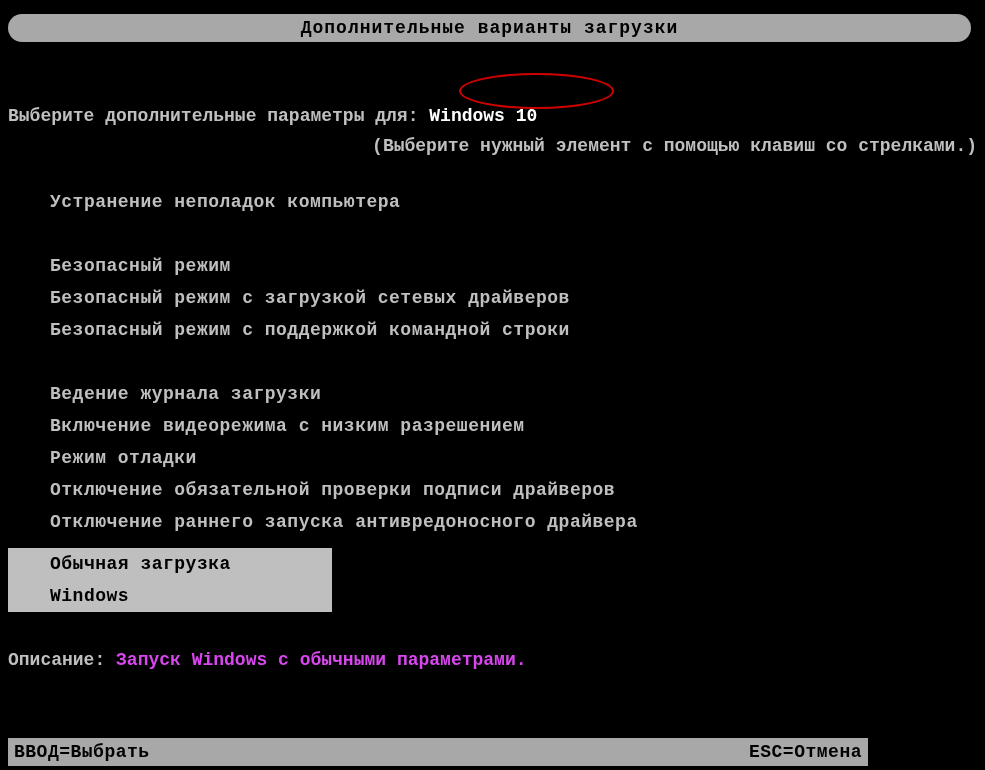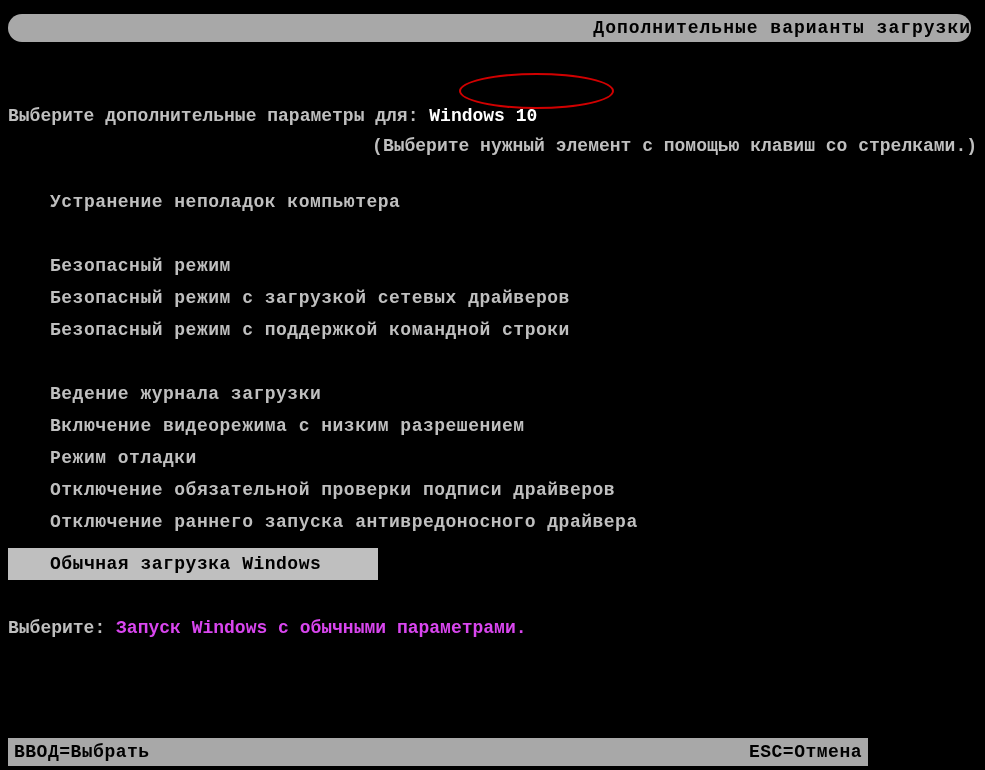--- a/index.html
+++ b/index.html
@@ -16,21 +16,21 @@
       font-weight: bold;
       color: #bfbfbf;
       overflow: hidden;
       position: relative;
     }
     .header-bar {
       background-color: #a8a8a8;
       color: #000000;
       width: 963px;
       margin: 14px 14px 0 8px;
-      text-align: right;
+      text-align: center;
       padding: 4px 0;
       letter-spacing: 1px;
       border-radius: 14px;
     }
     .content {
       padding: 0 8px;
     }
     .prompt-line {
       margin-top: 64px;
       margin-bottom: 4px;
@@ -70,21 +70,21 @@
     .menu-gap {
       height: 32px;
     }
     .menu-item.selected {
       background-color: #bfbfbf;
       color: #000000;
       display: inline-block;
       margin-left: -42px;
       padding-left: 42px;
       padding-right: 12px;
-      width: 370px;
+      width: 324px;
     }
     .selected-wrapper {
       margin-top: 10px;
     }
     .description {
       margin-top: 38px;
       padding-left: 0;
     }
     .desc-label {
       display: inline;
@@ -136,21 +136,21 @@
     <div class="menu-item">Включение видеорежима с низким разрешением</div>
     <div class="menu-item">Режим отладки</div>
     <div class="menu-item">Отключение обязательной проверки подписи драйверов</div>
     <div class="menu-item">Отключение раннего запуска антивредоносного драйвера</div>
     <div class="selected-wrapper">
       <div class="menu-item selected">Обычная загрузка Windows</div>
     </div>
   </div>
 
   <div class="description">
-    <span class="desc-label">Выберите: </span><span class="desc-text">Запуск Windows с обычными параметрами.</span>
+    <span class="desc-label">Описание: </span><span class="desc-text">Запуск Windows с обычными параметрами.</span>
   </div>
 
 </div>
 
 <div class="footer-bar">
   <span class="footer-left">ВВОД=Выбрать</span>
   <span class="footer-right">ESC=Отмена</span>
 </div>
 
 </body></html>

